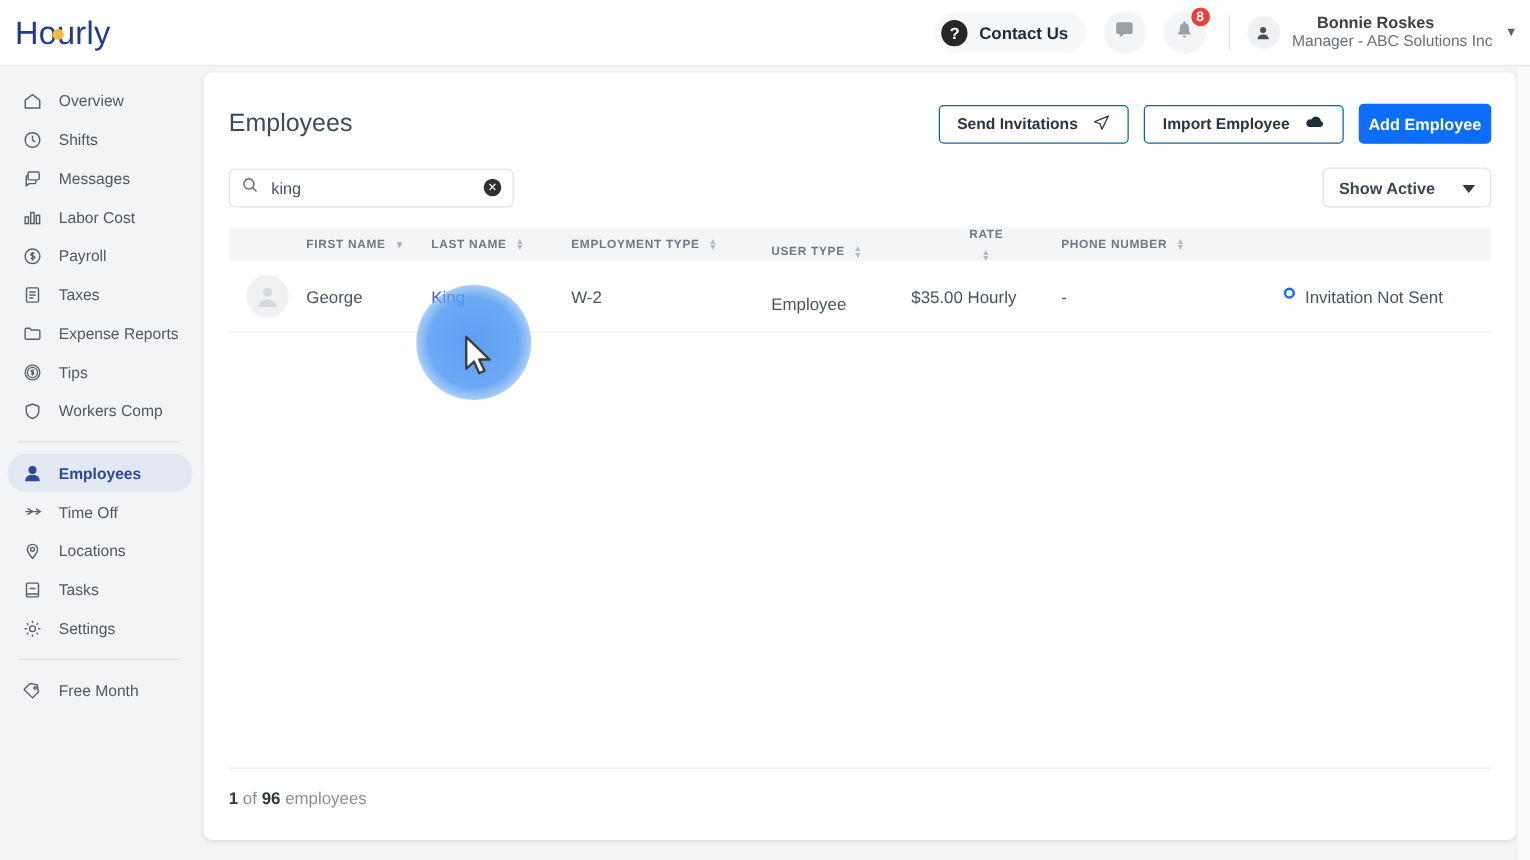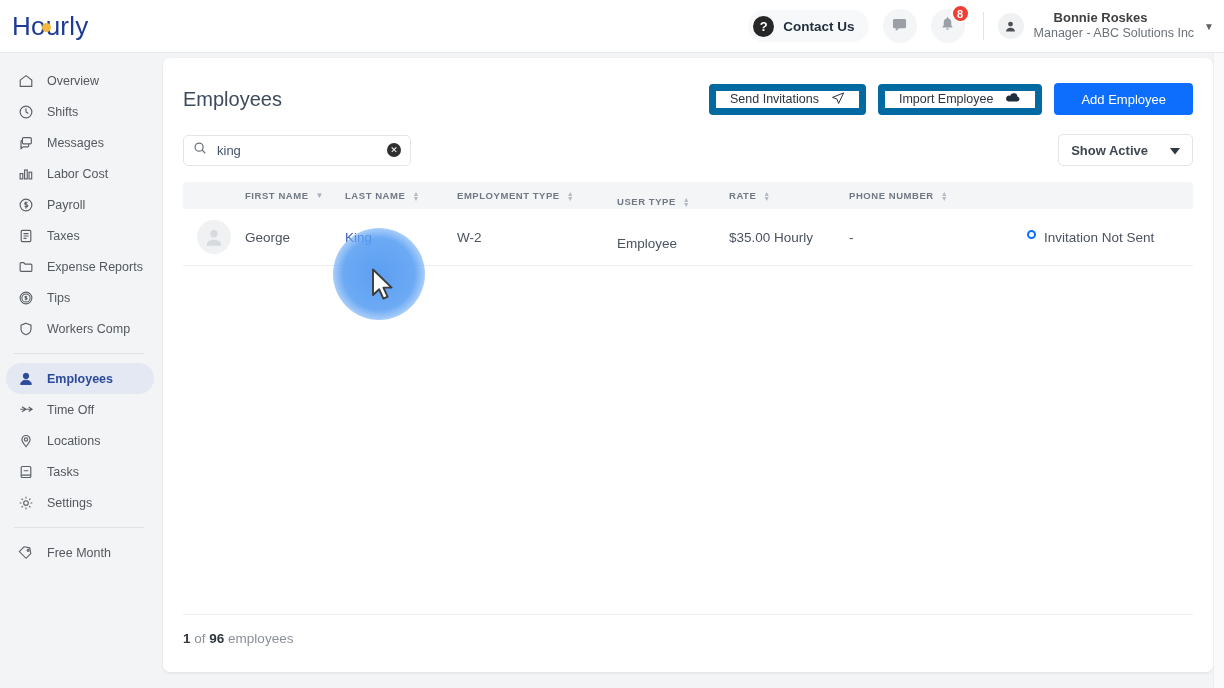--- a/index.html
+++ b/index.html
@@ -75,25 +75,25 @@
   .card {
     position: absolute; left: 163px; top: 58px; width: 1050px; height: 614px;
     background: #fff; border-radius: 7px; box-shadow: 0 1px 3px rgba(16,24,40,.09);
     overflow: hidden;
   }
   .card-head { display: flex; align-items: center; padding: 20px 20px 0 20px; height: 62px; }
   .page-title { font-size: 20px; color: #3c4a5c; font-weight: 400; }
   .head-actions { margin-left: auto; display: flex; align-items: center; gap: 12px; }
   .btn {
     display: flex; align-items: center; gap: 12px; height: 31px; padding: 0 14px;
-    border: 7px solid #0369a1; border-radius: 4px; background: #fff;
-    font-size: 12.5px; font-weight: 400; color: #2b3440; white-space: nowrap;
+    border: 1px solid #0369a1; border-radius: 4px; background: #fff;
+    font-size: 12.5px; font-weight: 700; color: #2b3440; white-space: nowrap;
   }
   .btn-primary {
-    background: #0d6efd; border-color: #0d6efd; color: #fff; padding: 0 20px;
+    background: #0d6efd; border-color: #0d6efd; color: #fff; padding: 0 7px;
     font-size: 13px; height: 32px;
   }
   .filters { display: flex; align-items: center; padding: 14px 20px 0 20px; }
   .search {
     display: flex; align-items: center; width: 228px; height: 31px;
     border: 1px solid #e1e4e8; border-radius: 5px; padding: 0 9px; gap: 10px;
   }
   .search input {
     border: 0; outline: 0; font-size: 13px; color: #42526e; width: 150px;
     font-family: "Liberation Sans", sans-serif; background: transparent;
@@ -139,21 +139,21 @@
     padding: 16px 20px 0 20px; font-size: 13.5px; color: #8a9099;
   }
   .count b { color: #2f3740; font-weight: 700; }
 
   
   .c-av { width: 62px; display: flex; justify-content: flex-start; padding-left: 14px; }
   .c-fn { width: 100px; }
   .c-ln { width: 112px; }
   .c-et { width: 160px; }
   .c-ut { width: 112px; margin-top: 12px; }
-  .c-rt { width: 120px; }
+  .c-rt { width: 120px; flex-direction: column; }
   .c-ph { width: 178px; }
   .c-st { flex: 1; }
 
   
   .click-halo {
     position: absolute; left: 333px; top: 228px; width: 92px; height: 92px;
     border-radius: 50%; z-index: 40; pointer-events: none;
     background: radial-gradient(circle, rgba(78,150,240,.92) 0%, rgba(88,158,243,.88) 55%, rgba(120,178,246,.42) 78%, rgba(150,197,250,0) 100%);
   }
   .cursor { position: absolute; left: 371px; top: 268px; z-index: 41; pointer-events: none; }

